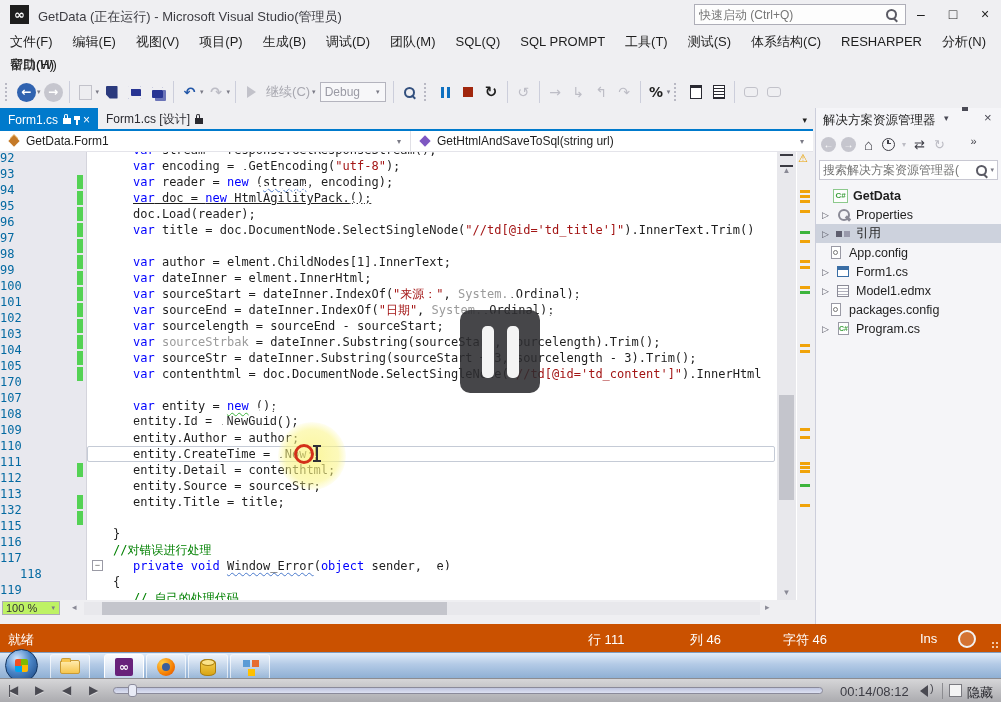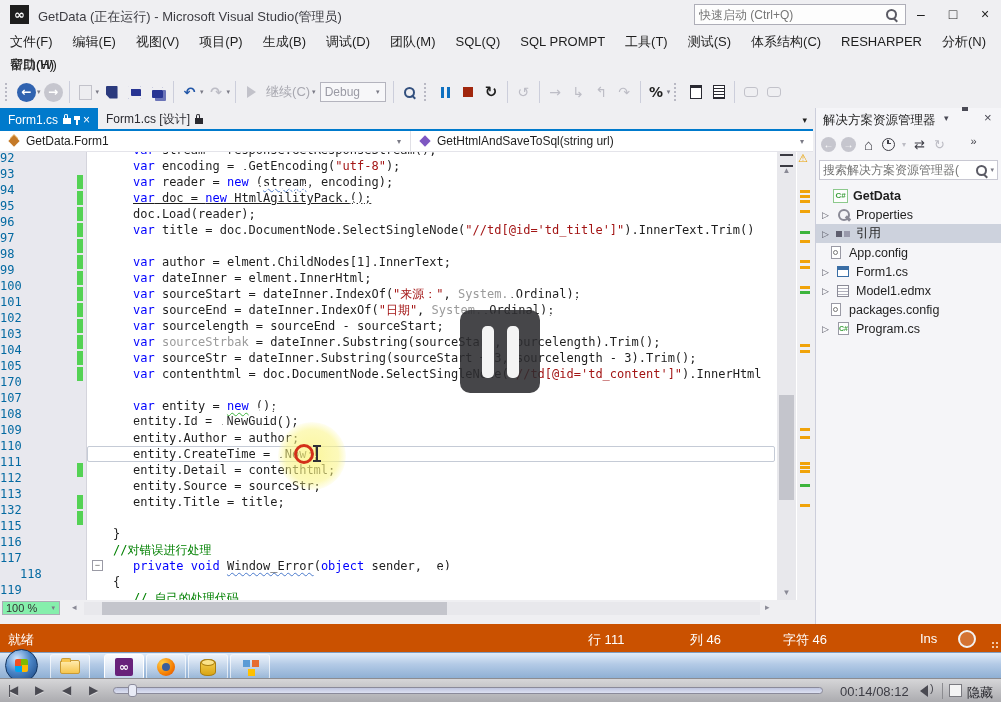--- a/index.html
+++ b/index.html
@@ -91,21 +91,21 @@
   .curline{position:absolute;left:87px;width:688px;height:16px;border:1px solid #C5CBD6;border-radius:2px;box-sizing:border-box}
   .vsb{position:absolute;left:777px;top:0;width:19px;height:448px;background:#E8E8EC}
   .vsb .arr{position:absolute;left:0;width:19px;text-align:center;font-size:8px;color:#8A8A96}
   .vsb .thumb{position:absolute;left:2px;top:243px;width:15px;height:105px;background:#C4C5CC}
   .gripv{position:absolute;left:3px;top:2px;width:13px;height:9px;border-top:2px solid #3A3A42;border-bottom:2px solid #3A3A42}
   .markers{position:absolute;left:797px;top:0;width:16px;height:448px;background:#EFEFF2}
   .warn{position:absolute;left:1px;top:0;font-size:11px;color:#E8A000}
   .mark{position:absolute;left:3px;width:10px;height:3px}
   .mark.o{background:#F0A30A}.mark.g{background:#3CB43C}
   .editor-bottom{position:absolute;left:0;top:600px;width:813px;height:17px;background:#EFEFF2}
-  .zoombox{position:absolute;left:2px;top:1px;width:58px;height:14px;background:#86efac;border:1px solid #ACACB5;
+  .zoombox{position:absolute;left:2px;top:1px;width:58px;height:14px;background:#bef264;border:1px solid #ACACB5;
            box-sizing:border-box;font-size:11px;color:#333;display:flex;align-items:center;justify-content:space-between;padding:0 3px}
   .hsb-arr{position:absolute;top:2px;font-size:9px;color:#8A8A96}
   .hsb{position:absolute;left:84px;top:2px;width:676px;height:13px;background:#E8E8EC}
   .hsb .thumb{position:absolute;left:18px;top:0;width:345px;height:13px;background:#C4C5CC}
   .gaprow{position:absolute;left:0;top:617px;width:813px;height:7px;background:#EFEFF2}
   
   .solution{position:absolute;left:815px;top:108px;width:186px;height:516px;background:#F5F5F8;border-left:1px solid #CCCEDB;box-sizing:border-box}
   .sx-title{position:absolute;left:0;top:0;width:100%;height:22px;font-size:12.5px;color:#1E1E1E}
   .sx-title .t{position:absolute;left:7px;top:4px;white-space:nowrap}
   .sx-ic{position:absolute;top:5px;color:#4A4A55;font-size:9px}

